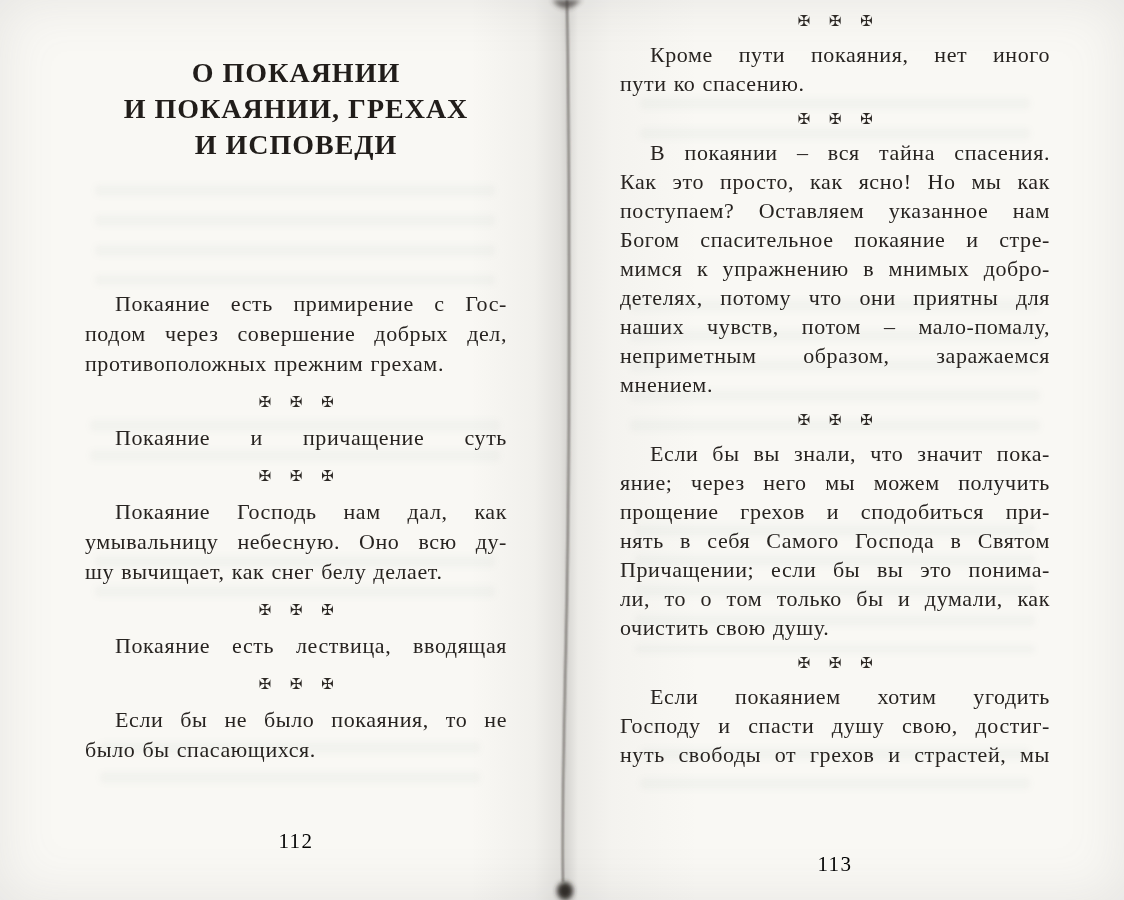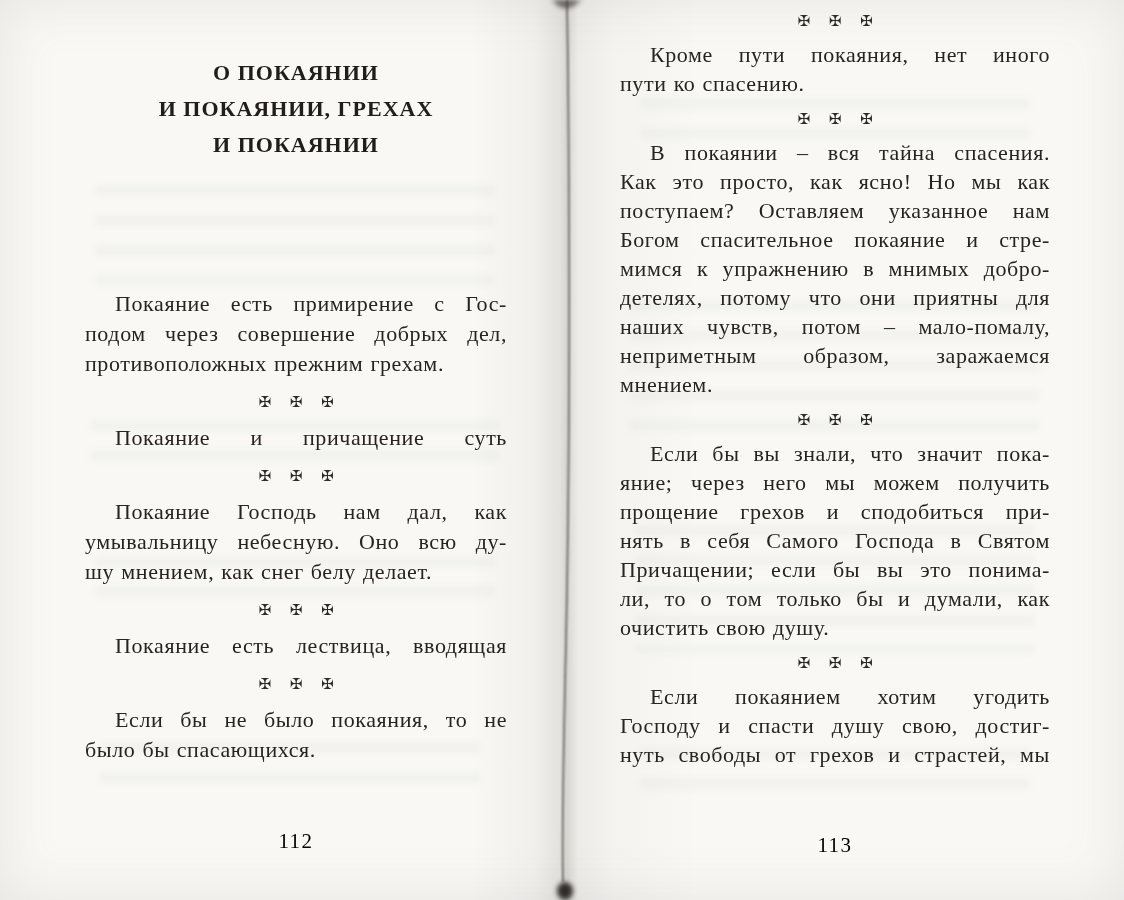--- a/index.html
+++ b/index.html
@@ -16,21 +16,21 @@
   .spread::after{
     content:"";position:absolute;inset:0;pointer-events:none;
     box-shadow:inset 0 0 55px rgba(110,110,118,0.13);
   }
   
   .col{position:absolute;top:0;font-size:22px;letter-spacing:0.6px;}
   .col-left{left:85px;width:422px;}
   .col-right{left:620px;width:430px;}
   .title{
     margin:55px 0 0 0;text-align:center;
-    font-size:22px;line-height:36px;font-weight:bold;
+    font-size:28px;line-height:36px;font-weight:bold;
     letter-spacing:1px;color:#211d1a;
   }
   .title .tl{display:block;}
   .para{margin:0;padding:0;}
   .para-first-left{margin-top:126px;}
   .line{display:block;text-align:justify;line-height:30px;word-spacing:1px;}
   .col-right .line{line-height:29px;}
   .jf{text-align-last:justify;}
   .ind{text-indent:30px;}
   .sep{
@@ -39,21 +39,21 @@
     letter-spacing:7px;text-indent:7px;
     font-family:"DejaVu Sans",sans-serif;
   }
   .col-right .sep{margin:11px 0 9px 0;}
   .sep-top{margin-top:58px;}
   .pagenum{
     position:absolute;text-align:center;
     font-size:21px;letter-spacing:1.5px;color:#000000;
   }
   .pagenum-left{left:85px;width:422px;top:829px;}
-  .pagenum-right{left:620px;width:430px;top:833px;text-align:center;}
+  .pagenum-right{left:620px;width:430px;top:852px;text-align:center;}
   
   .ghost{
     position:absolute;pointer-events:none;opacity:0.42;
     background:repeating-linear-gradient(180deg,
       rgba(124,148,141,0.14) 0px, rgba(124,148,141,0.14) 11px,
       rgba(0,0,0,0) 11px, rgba(0,0,0,0) 30px);
     filter:blur(3px);
   }
   
   .gutter{
@@ -81,41 +81,41 @@
   <div class="ghost" style="left:640px;top:98px;width:390px;height:48px;"></div>
   <div class="ghost" style="left:630px;top:300px;width:410px;height:140px;"></div>
   <div class="ghost" style="left:635px;top:525px;width:400px;height:128px;"></div>
   <div class="ghost" style="left:640px;top:748px;width:390px;height:58px;"></div>
 
   <div class="col col-left">
 
     <h1 class="title">
       <span class="tl">О ПОКАЯНИИ</span>
       <span class="tl">И ПОКАЯНИИ, ГРЕХАХ</span>
-      <span class="tl">И ПОКАЯНИИ</span>
+      <span class="tl">И ИСПОВЕДИ</span>
     </h1>
 
     <p class="para para-first-left">
       <span class="line jf ind">Покаяние есть примирение с Гос-</span>
       <span class="line jf">подом через совершение добрых дел,</span>
       <span class="line">противоположных прежним грехам.</span>
     </p>
 
     <div class="sep">✠ ✠ ✠</div>
 
     <p class="para">
       <span class="line jf ind">Покаяние и причащение суть</span>
     </p>
 
     <div class="sep">✠ ✠ ✠</div>
 
     <p class="para">
       <span class="line jf ind">Покаяние Господь нам дал, как</span>
       <span class="line jf">умывальницу небесную. Оно всю ду-</span>
-      <span class="line">шу мнением, как снег белу делает.</span>
+      <span class="line">шу вычищает, как снег белу делает.</span>
     </p>
 
     <div class="sep">✠ ✠ ✠</div>
 
     <p class="para">
       <span class="line jf ind">Покаяние есть лествица, вводящая</span>
     </p>
 
     <div class="sep">✠ ✠ ✠</div>
 

